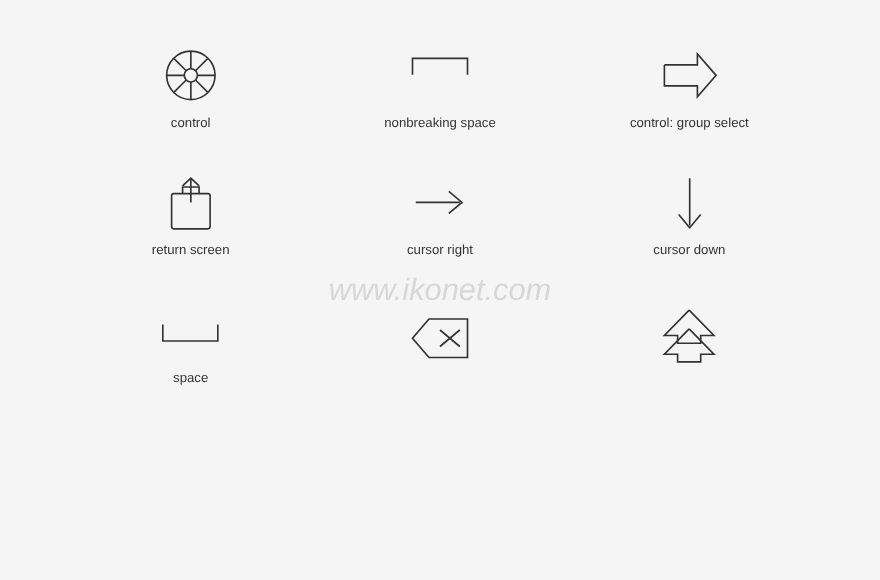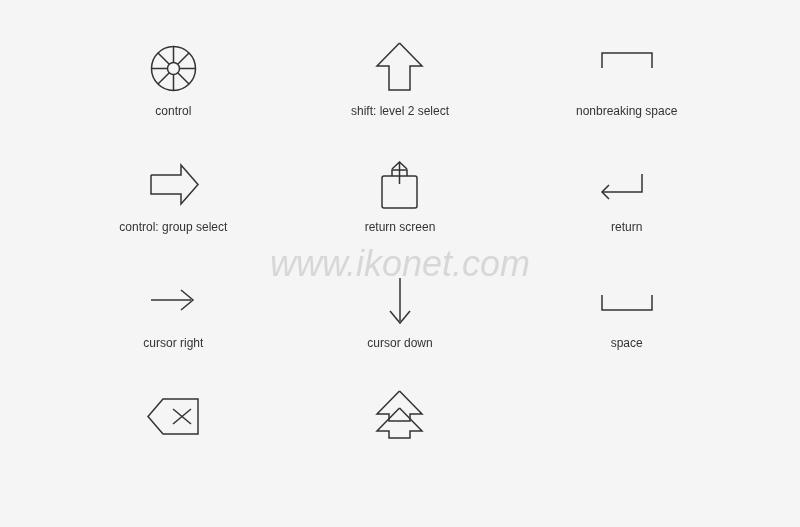--- a/index.html
+++ b/index.html
@@ -42,21 +42,21 @@
       stroke: #333;
       fill: none;
       stroke-width: 1.5;
     }
     
     .watermark {
       position: absolute;
       top: 50%;
       left: 50%;
       transform: translate(-50%, -50%);
-      font-size: 36px;
+      font-size: 28px;
       color: rgba(180,180,180,0.45);
       white-space: nowrap;
       pointer-events: none;
       z-index: 10;
       font-style: italic;
     }
   </style>
 </head>
 <body>
 
@@ -78,29 +78,20 @@
 
         <line x1="23.3" y1="23.3" x2="12" y2="12"></line>
         <line x1="31.7" y1="31.7" x2="43" y2="43"></line>
         <line x1="31.7" y1="23.3" x2="43" y2="12"></line>
         <line x1="23.3" y1="31.7" x2="12" y2="43"></line>
       </svg>
     </div>
     <span class="icon-label">control</span>
   </div>
 
-  <div class="icon-cell">
-    <div class="icon-container">
-      <svg width="55" height="60" viewBox="0 0 55 60">
-
-        <polyline points="27.5,5 50,28 38,28 38,52 17,52 17,28 5,28 27.5,5" stroke-width="1.5"></polyline>
-      </svg>
-    </div>
-    <span class="icon-label">shift: level 2 select</span>
-  </div>
 
   <div class="icon-cell">
     <div class="icon-container">
       <svg width="60" height="40" viewBox="0 0 60 40">
 
         <polyline points="5,20 5,5 55,5 55,20" stroke-width="1.5"></polyline>
       </svg>
     </div>
     <span class="icon-label">nonbreaking space</span>
   </div>
@@ -124,30 +115,20 @@
 
         <line x1="27.5" y1="8" x2="27.5" y2="30" stroke-width="1.5"></line>
         <polyline points="20,15 27.5,8 35,15" stroke-width="1.5"></polyline>
 
         <path d="M20,22 L20,16 L35,16 L35,22" stroke-width="1.5" fill="none"></path>
       </svg>
     </div>
     <span class="icon-label">return screen</span>
   </div>
 
-  <div class="icon-cell">
-    <div class="icon-container">
-      <svg width="60" height="45" viewBox="0 0 60 45">
-
-        <path d="M5,30 L45,30 L45,12" stroke-width="1.5" fill="none"></path>
-        <polyline points="12,23 5,30 12,37" stroke-width="1.5" fill="none"></polyline>
-      </svg>
-    </div>
-    <span class="icon-label">return</span>
-  </div>
 
 
   <div class="icon-cell">
     <div class="icon-container">
       <svg width="60" height="40" viewBox="0 0 60 40">
 
         <line x1="8" y1="20" x2="48" y2="20" stroke-width="1.5"></line>
         <polyline points="38,10 50,20 38,30" stroke-width="1.5" fill="none"></polyline>
       </svg>
     </div>

